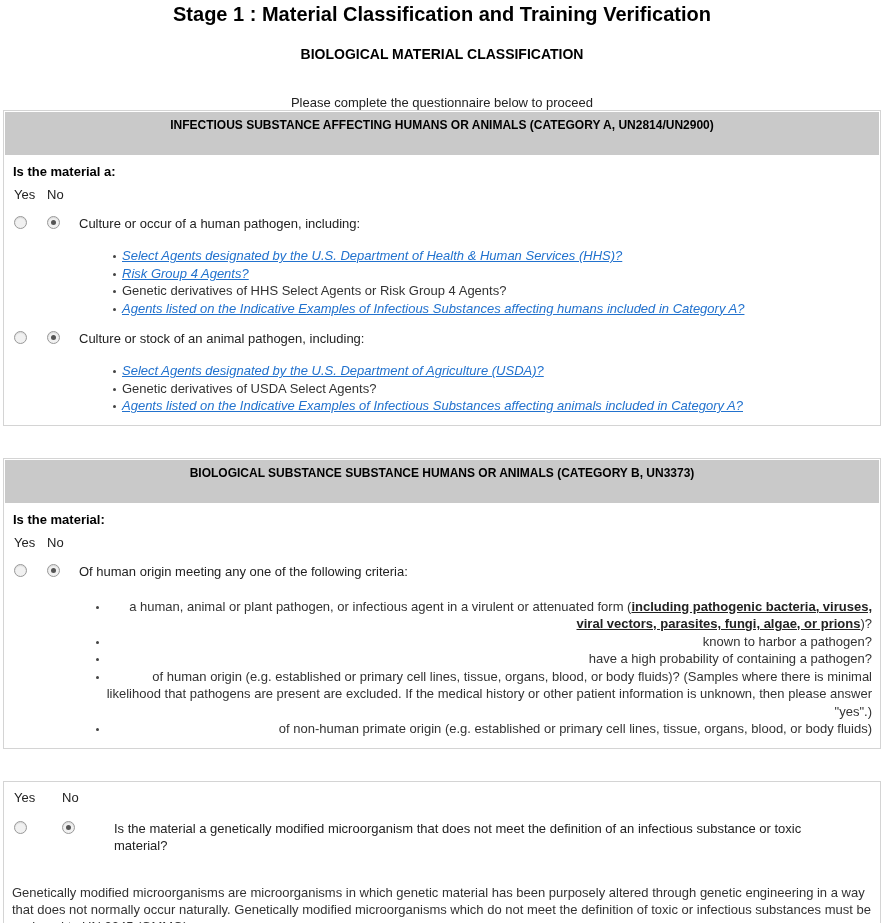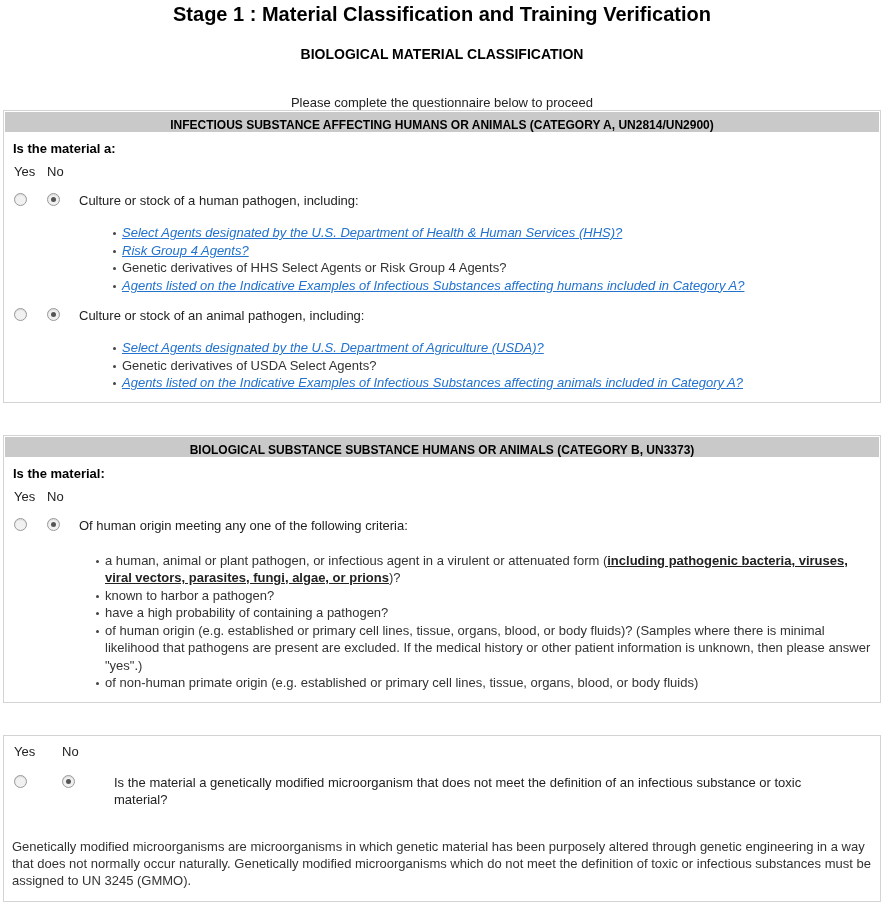--- a/index.html
+++ b/index.html
@@ -20,21 +20,21 @@
     margin:0 3px 32px;
     background:#fff;
     padding-bottom:10px;
   }
   .section:first-of-type { margin-top:16px; }
   .section-header {
     background:var(--header_bg,#c9c9c9);
     margin:1px;
     text-align:center;
     font-weight:bold; font-size:12px; color:#000;
-    padding:6px 0 0;
+    padding:6px 0 23px;
   }
   .prompt { font-weight:bold; color:#000; margin:9px 0 0 9px; }
 
   .yn-labels { display:flex; margin:8px 0 0 10px; color:#222; }
   .yn-labels .col1 { width:33px; }
   .yn-labels-c .col1 { width:48px; }
 
   .qrow { display:flex; align-items:flex-start; margin:13px 0 0 10px; }
   .qrow .rcol1 { width:33px; flex:none; }
   .qrow .rcol2 { width:32px; flex:none; }
@@ -49,21 +49,21 @@
     border:1px solid #999; border-radius:50%;
     background:#f1f1f1; position:relative; cursor:pointer;
     box-shadow:inset 0 1px 1px rgba(0,0,0,0.10);
   }
   input[type="radio"]:checked::after{
     content:""; position:absolute; left:3px; top:3px;
     width:5px; height:5px; border-radius:50%; background:#555;
   }
 
   ul.sub-list { list-style:none; margin:15px 0 0; padding:0 8px 0 108px; }
-  ul.crit-list { padding-left:91px; margin-top:18px; }
+  ul.crit-list { padding-left:91px; margin-top:18px;text-align:right; }
   ul.sub-list li { position:relative; padding-left:10px; line-height:17.5px; color:#333; }
   ul.sub-list li::before{
     content:""; position:absolute; left:1px; top:8px;
     width:3px; height:3px; border-radius:50%; background:#444;
   }
   a { color:var(--link_color,#2272ce); text-decoration:underline; cursor:pointer;font-style:italic; }
   .crit-em { font-weight:bold; text-decoration:underline; color:#222; }
 
   .gmo-note { margin:30px 8px 2px; line-height:17px; color:#333; }
 </style>
@@ -81,21 +81,21 @@
   <div class="prompt">Is the material a:</div>
 
   <div class="yn-labels">
     <span class="col1">Yes</span>
     <span>No</span>
   </div>
 
   <div class="qrow">
     <span class="rcol1"><input type="radio" name="cat-a-q1" style=""></span>
     <span class="rcol2"><input type="radio" name="cat-a-q1" checked="" style=""></span>
-    <span class="qtext">Culture or stock of a human pathogen, including:</span>
+    <span class="qtext">Culture or occur of a human pathogen, including:</span>
   </div>
   <ul class="sub-list">
     <li><a>Select Agents designated by the U.S. Department of Health &amp; Human Services (HHS)?</a></li>
     <li><a>Risk Group 4 Agents?</a></li>
     <li><span>Genetic derivatives of HHS Select Agents or Risk Group 4 Agents?</span></li>
     <li><a>Agents listed on the Indicative Examples of Infectious Substances affecting humans included in Category A?</a></li>
   </ul>
 
   <div class="qrow">
     <span class="rcol1"><input type="radio" name="cat-a-q2" style=""></span>

